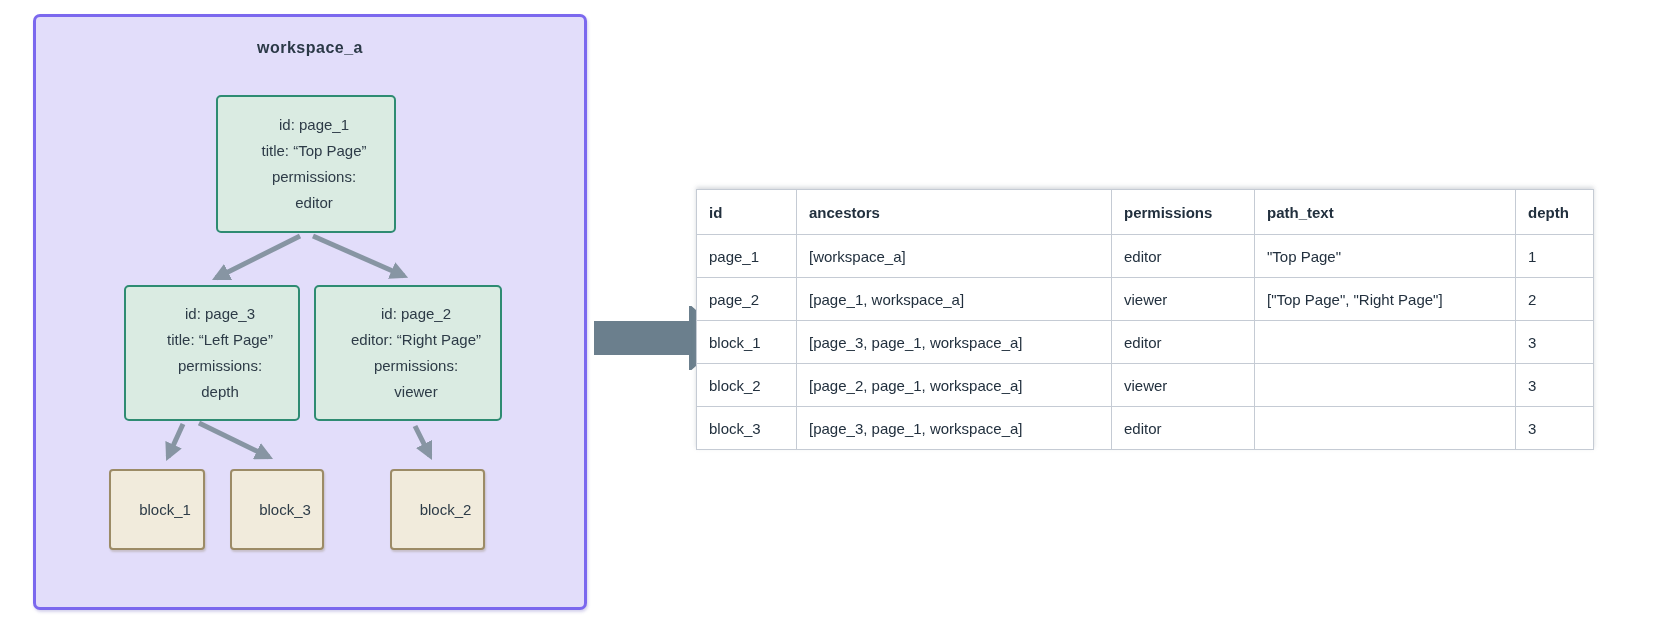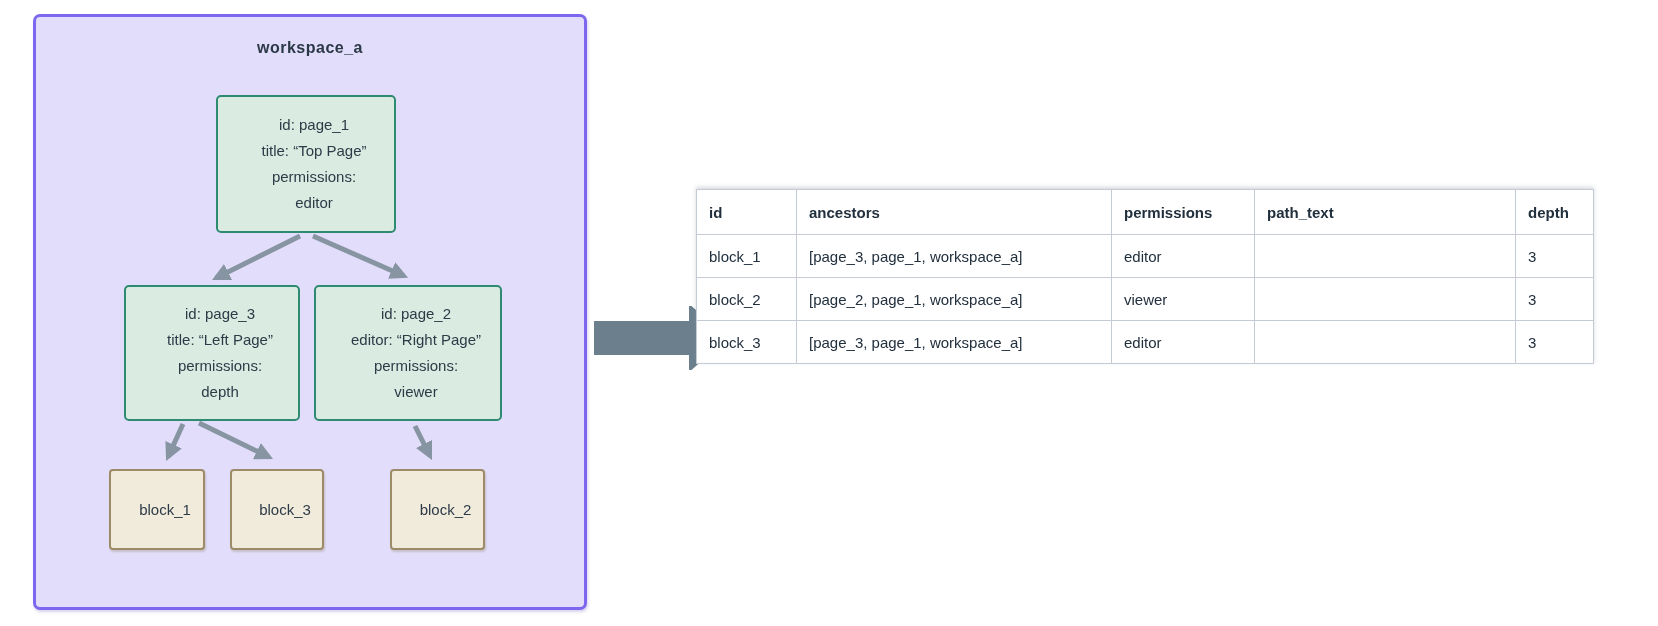--- a/index.html
+++ b/index.html
@@ -136,20 +136,34 @@
       <tr>
         <th>id</th>
         <th>ancestors</th>
         <th>permissions</th>
         <th>path_text</th>
         <th>depth</th>
       </tr>
     </thead>
     <tbody>
       <tr>
+        <td>page_1</td>
+        <td>[workspace_a]</td>
+        <td>editor</td>
+        <td>"Top Page"</td>
+        <td>1</td>
+      </tr>
+      <tr>
+        <td>page_2</td>
+        <td>[page_1, workspace_a]</td>
+        <td>viewer</td>
+        <td>["Top Page", "Right Page"]</td>
+        <td>2</td>
+      </tr>
+      <tr>
         <td>block_1</td>
         <td>[page_3, page_1, workspace_a]</td>
         <td>editor</td>
         <td></td>
         <td>3</td>
       </tr>
       <tr>
         <td>block_2</td>
         <td>[page_2, page_1, workspace_a]</td>
         <td>viewer</td>

